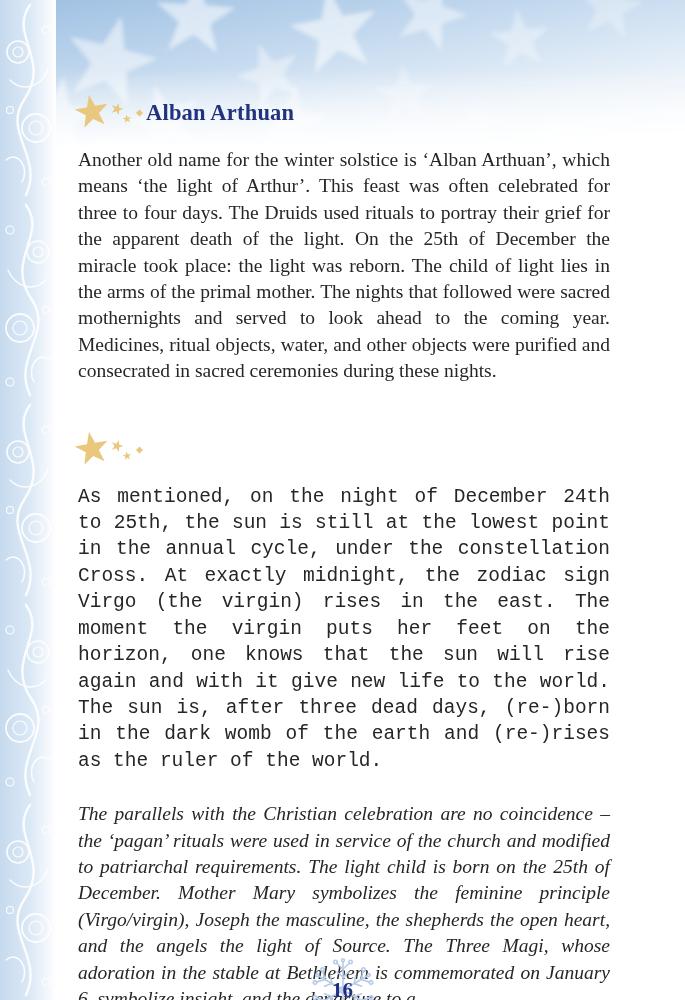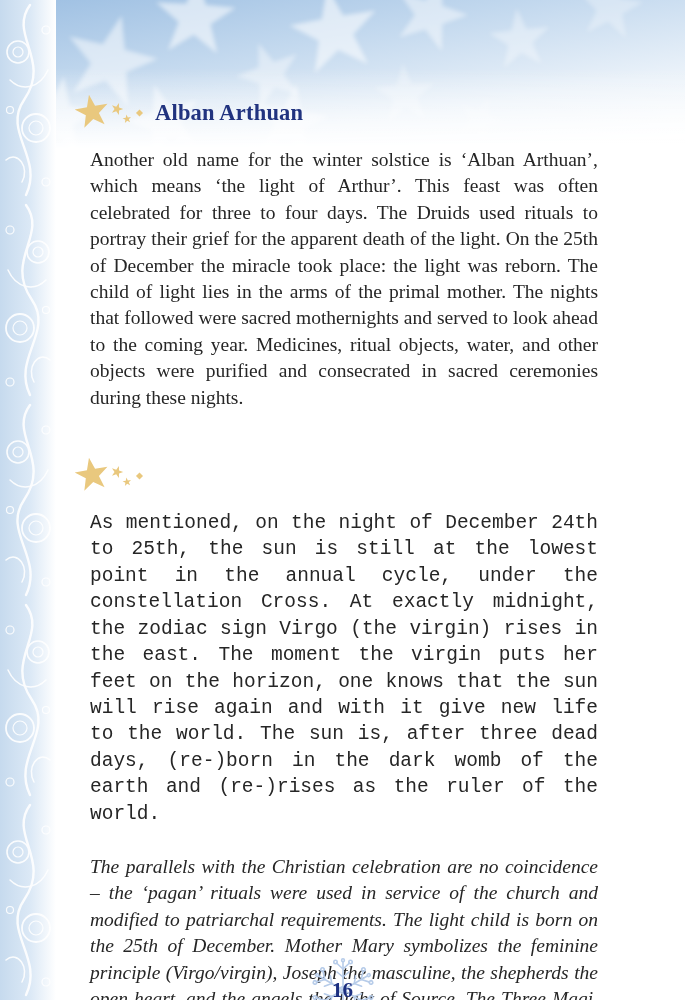--- a/index.html
+++ b/index.html
@@ -10,30 +10,30 @@
   }
   .page{position:absolute;inset:0;width:685px;height:1000px;}
 
   
   .header-band{position:absolute;left:0;top:0;width:685px;height:150px;pointer-events:none;}
   
   .left-band{position:absolute;left:0;top:0;width:56px;height:1000px;pointer-events:none;}
 
   
   .content{position:absolute;left:78px;top:0;width:532px;}
-  .heading-row{display:flex;align-items:center;gap:9px;text-align:right;}
+  .heading-row{display:flex;align-items:center;text-align:right;}
   .heading-row.first{margin-top:92px;}
   .heading-row.second{margin-top:44px;}
   .star-cluster{flex:0 0 auto;width:72px;height:42px;margin-left:-4px;}
   h2.section-title{
     margin:0;font-size:22.5px;font-weight:bold;color:#21337f;
     letter-spacing:.2px;line-height:1.1;
   }
   p.body-text{
-    margin:12px;margin-top:13px;
+    margin:0;margin-top:13px;
     font-size:19.5px;line-height:26.4px;color:#262626;
     text-align:justify;
   }
   p.body-text + p.body-text{margin-top:27px;font-style:italic;}
   p.body-text.second-block{margin-top:13px;font-family:Liberation Mono, monospace;}
 
   
   .footer{position:absolute;left:0;top:956px;width:685px;display:flex;justify-content:center;pointer-events:none;}
   .pagenum-wrap{position:relative;width:68px;height:68px;display:flex;align-items:center;justify-content:center;}
   .snowflake{position:absolute;inset:0;}

